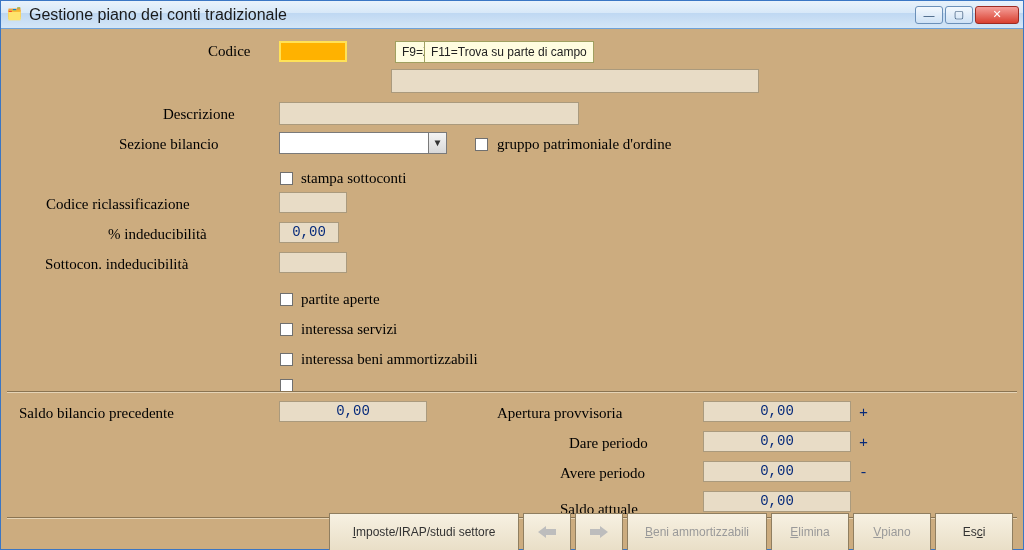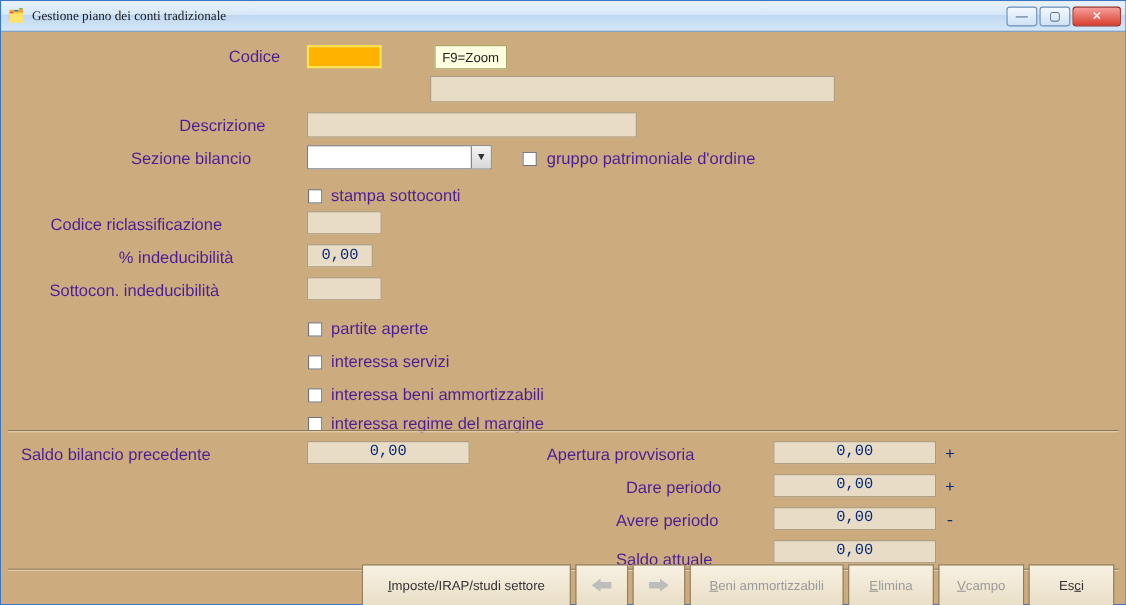--- a/index.html
+++ b/index.html
@@ -29,22 +29,22 @@
     border-bottom: 1px solid #6fa2d8;
   }
   .titlebar .icon {
     width: 16px; height:16px;
     margin-right: 6px;
     display:inline-flex;align-items:center;justify-content:center;
     font-size:12px;
   }
   .titlebar .title {
     flex: 1;
-    font-family: Liberation Serif, serif;
-    font-size: 12px;
+    font-family: Liberation Sans, sans-serif;
+    font-size: 16px;
     color: #1a1a1a;
   }
   .winbtns { display:flex; gap:2px; }
   .winbtn {
     width: 28px; height:18px;
     border:1px solid #6b90b9;
     border-radius: 3px;
     background: linear-gradient(to bottom,#f3f8fd,#cfe2f5);
     display:flex;align-items:center;justify-content:center;
     font-family: Arial,sans-serif;
@@ -65,23 +65,23 @@
   }
   .hr {
     position:absolute;
     left:6px; right:6px;
     height:2px;
     border-top:1px solid #8a7452;
     border-bottom:1px solid #e6d4b6;
   }
   .lbl {
     position:absolute;
-    color:#4c1d95;
+    color:#000000;
     white-space:nowrap;
-    font-family:Liberation Sans, sans-serif;
+    font-family:Liberation Serif, serif;
     font-size:15px;
   }
   .inp {
     position:absolute;
     background:#e8dcc6;
     border:1px solid #aa9a7d;
     height:21px;
     padding:1px 4px;
     font-family:"Courier New",monospace;
     font-size:14px;
@@ -172,20 +172,21 @@
       <div class="winbtn">▢</div>
       <div class="winbtn close">✕</div>
     </div>
   </div>
 
   <div class="client">
 
     <div class="lbl" style="left:207px; top:14px;">Codice</div>
     <div class="inp activein" style="left:278px; top:12px; width:68px;"></div>
     <div class="btnhint" style="left:352px; top:12px;margin-left:42px;">F9=Zoom</div>
+    <div class="btnhint" style="left:423px; top:12px;">F11=Trova su parte di campo</div>
     <div class="inp" style="left:390px; top:40px; width:368px; height:24px;"></div>
 
     <div class="lbl" style="left:162px; top:77px;">Descrizione</div>
     <div class="inp" style="left:278px; top:73px; width:300px; height:23px;"></div>
 
     <div class="lbl" style="left:118px; top:107px;">Sezione bilancio</div>
     <div class="ddl" style="left:278px; top:103px; width:168px;">
       <div class="arrow">▼</div>
     </div>
     <div class="chk" style="left:474px; top:109px;"></div>
@@ -206,21 +207,20 @@
     <div class="chk" style="left:279px; top:264px;"></div>
     <div class="lbl" style="left:300px; top:262px;">partite aperte</div>
 
     <div class="chk" style="left:279px; top:294px;"></div>
     <div class="lbl" style="left:300px; top:292px;">interessa servizi</div>
 
     <div class="chk" style="left:279px; top:324px;"></div>
     <div class="lbl" style="left:300px; top:322px;">interessa beni ammortizzabili</div>
 
     <div class="chk" style="left:279px; top:350px;"></div>
-    <div class="lbl" style="left:300px; top:348px;">interessa regime del margine</div>
 
     <div class="hr" style="top:362px;"></div>
 
     <div class="lbl" style="left:18px; top:376px;">Saldo bilancio precedente</div>
     <div class="inp rt" style="left:278px; top:372px; width:148px;">0,00</div>
 
     <div class="lbl" style="left:496px; top:376px;">Apertura provvisoria</div>
     <div class="inp rt" style="left:702px; top:372px; width:148px;">0,00</div>
     <div class="sign" style="left:858px; top:376px;">+</div>
 
@@ -252,21 +252,21 @@
             <polygon points="18,6 10,0 10,3 0,3 0,9 10,9 10,12" fill="#bdbdbd"></polygon>
           </svg>
       </div>
       <div class="tbtn disabled" style="min-width:140px;">
           <span><span class="ul">B</span><span id="b-beni">eni ammortizzabili</span></span>
         </div>
       <div class="tbtn disabled">
           <span><span class="ul">E</span><span id="b-elim">limina</span></span>
         </div>
       <div class="tbtn disabled">
-          <span><span class="ul">V</span><span id="b-varia">campo</span></span>
+          <span><span class="ul">V</span><span id="b-varia">piano</span></span>
         </div>
       <div class="tbtn">
           <span>Es<span class="ul">c</span>i</span>
         </div>
     </div>
 
   </div>
 </div>
 
 </body></html>

